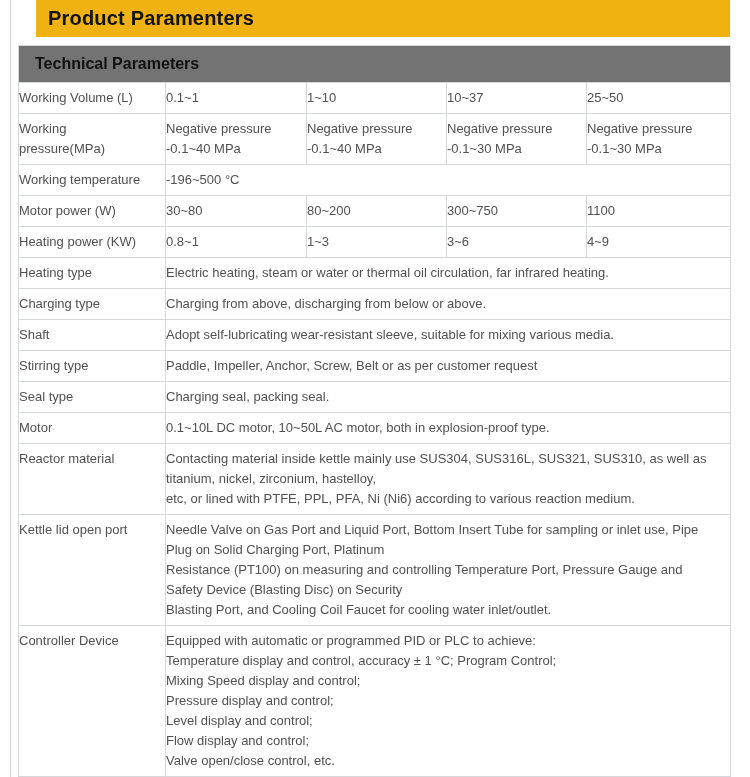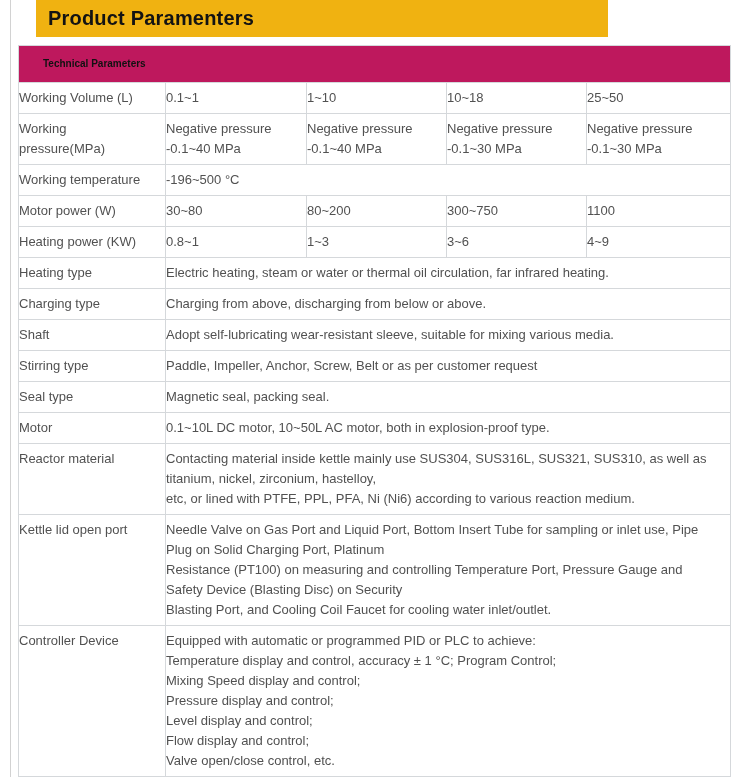--- a/index.html
+++ b/index.html
@@ -14,21 +14,21 @@
   .left-divider {
     position: absolute;
     left: 10px;
     top: 0;
     width: 1px;
     height: 777px;
     background: #d2d2d2;
   }
   .banner {
     margin-left: 36px;
-    width: 572px;
+    width: 694px;
     height: 37px;
     background: #F0B211;
     display: flex;
     align-items: center;
   }
   .banner .title {
     font-size: 20px;
     font-weight: bold;
     color: #131313;
     padding-left: 12px;
@@ -50,25 +50,25 @@
     border: 1px solid #d5d8db;
     vertical-align: top;
     padding: 5px 10px 5px 0;
     line-height: 20px;
     white-space: pre-line;
     text-align: left;
     font-weight: normal;
     overflow: hidden;
   }
   table.spec th.section-header {
-    background: #be185d;
+    background: #737373;
     color: #111111;
-    font-size: 10px;
+    font-size: 16px;
     font-weight: bold;
-    padding: 8px 24px;
+    padding: 8px 16px;
     line-height: 20px;
     white-space: normal;
   }
   col.c-label { width: 147px; }
   col.c-v1 { width: 141px; }
   col.c-v2 { width: 140px; }
   col.c-v3 { width: 140px; }
   col.c-v4 { width: 144px; }
 </style>
 </head>
@@ -91,21 +91,21 @@
     </colgroup>
     <tbody>
       <tr>
         <th class="section-header" colspan="5">Technical Parameters</th>
       </tr>
 
       <tr>
         <td>Working Volume (L)</td>
         <td>0.1~1</td>
         <td>1~10</td>
-        <td>10~18</td>
+        <td>10~37</td>
         <td>25~50</td>
       </tr>
 
       <tr>
         <td>Working pressure(MPa)</td>
         <td>Negative pressure
 -0.1~40 MPa</td>
         <td>Negative pressure
 -0.1~40 MPa</td>
         <td>Negative pressure
@@ -151,21 +151,21 @@
         <td colspan="4">Adopt self-lubricating wear-resistant sleeve, suitable for mixing various media.</td>
       </tr>
 
       <tr>
         <td>Stirring type</td>
         <td colspan="4">Paddle, Impeller, Anchor, Screw, Belt or as per customer request</td>
       </tr>
 
       <tr>
         <td>Seal type</td>
-        <td colspan="4">Magnetic seal, packing seal.</td>
+        <td colspan="4">Charging seal, packing seal.</td>
       </tr>
 
       <tr>
         <td>Motor</td>
         <td colspan="4">0.1~10L DC motor, 10~50L AC motor, both in explosion-proof type.</td>
       </tr>
 
       <tr>
         <td>Reactor material</td>
         <td colspan="4">Contacting material inside kettle mainly use SUS304, SUS316L, SUS321, SUS310, as well as titanium, nickel, zirconium, hastelloy,

